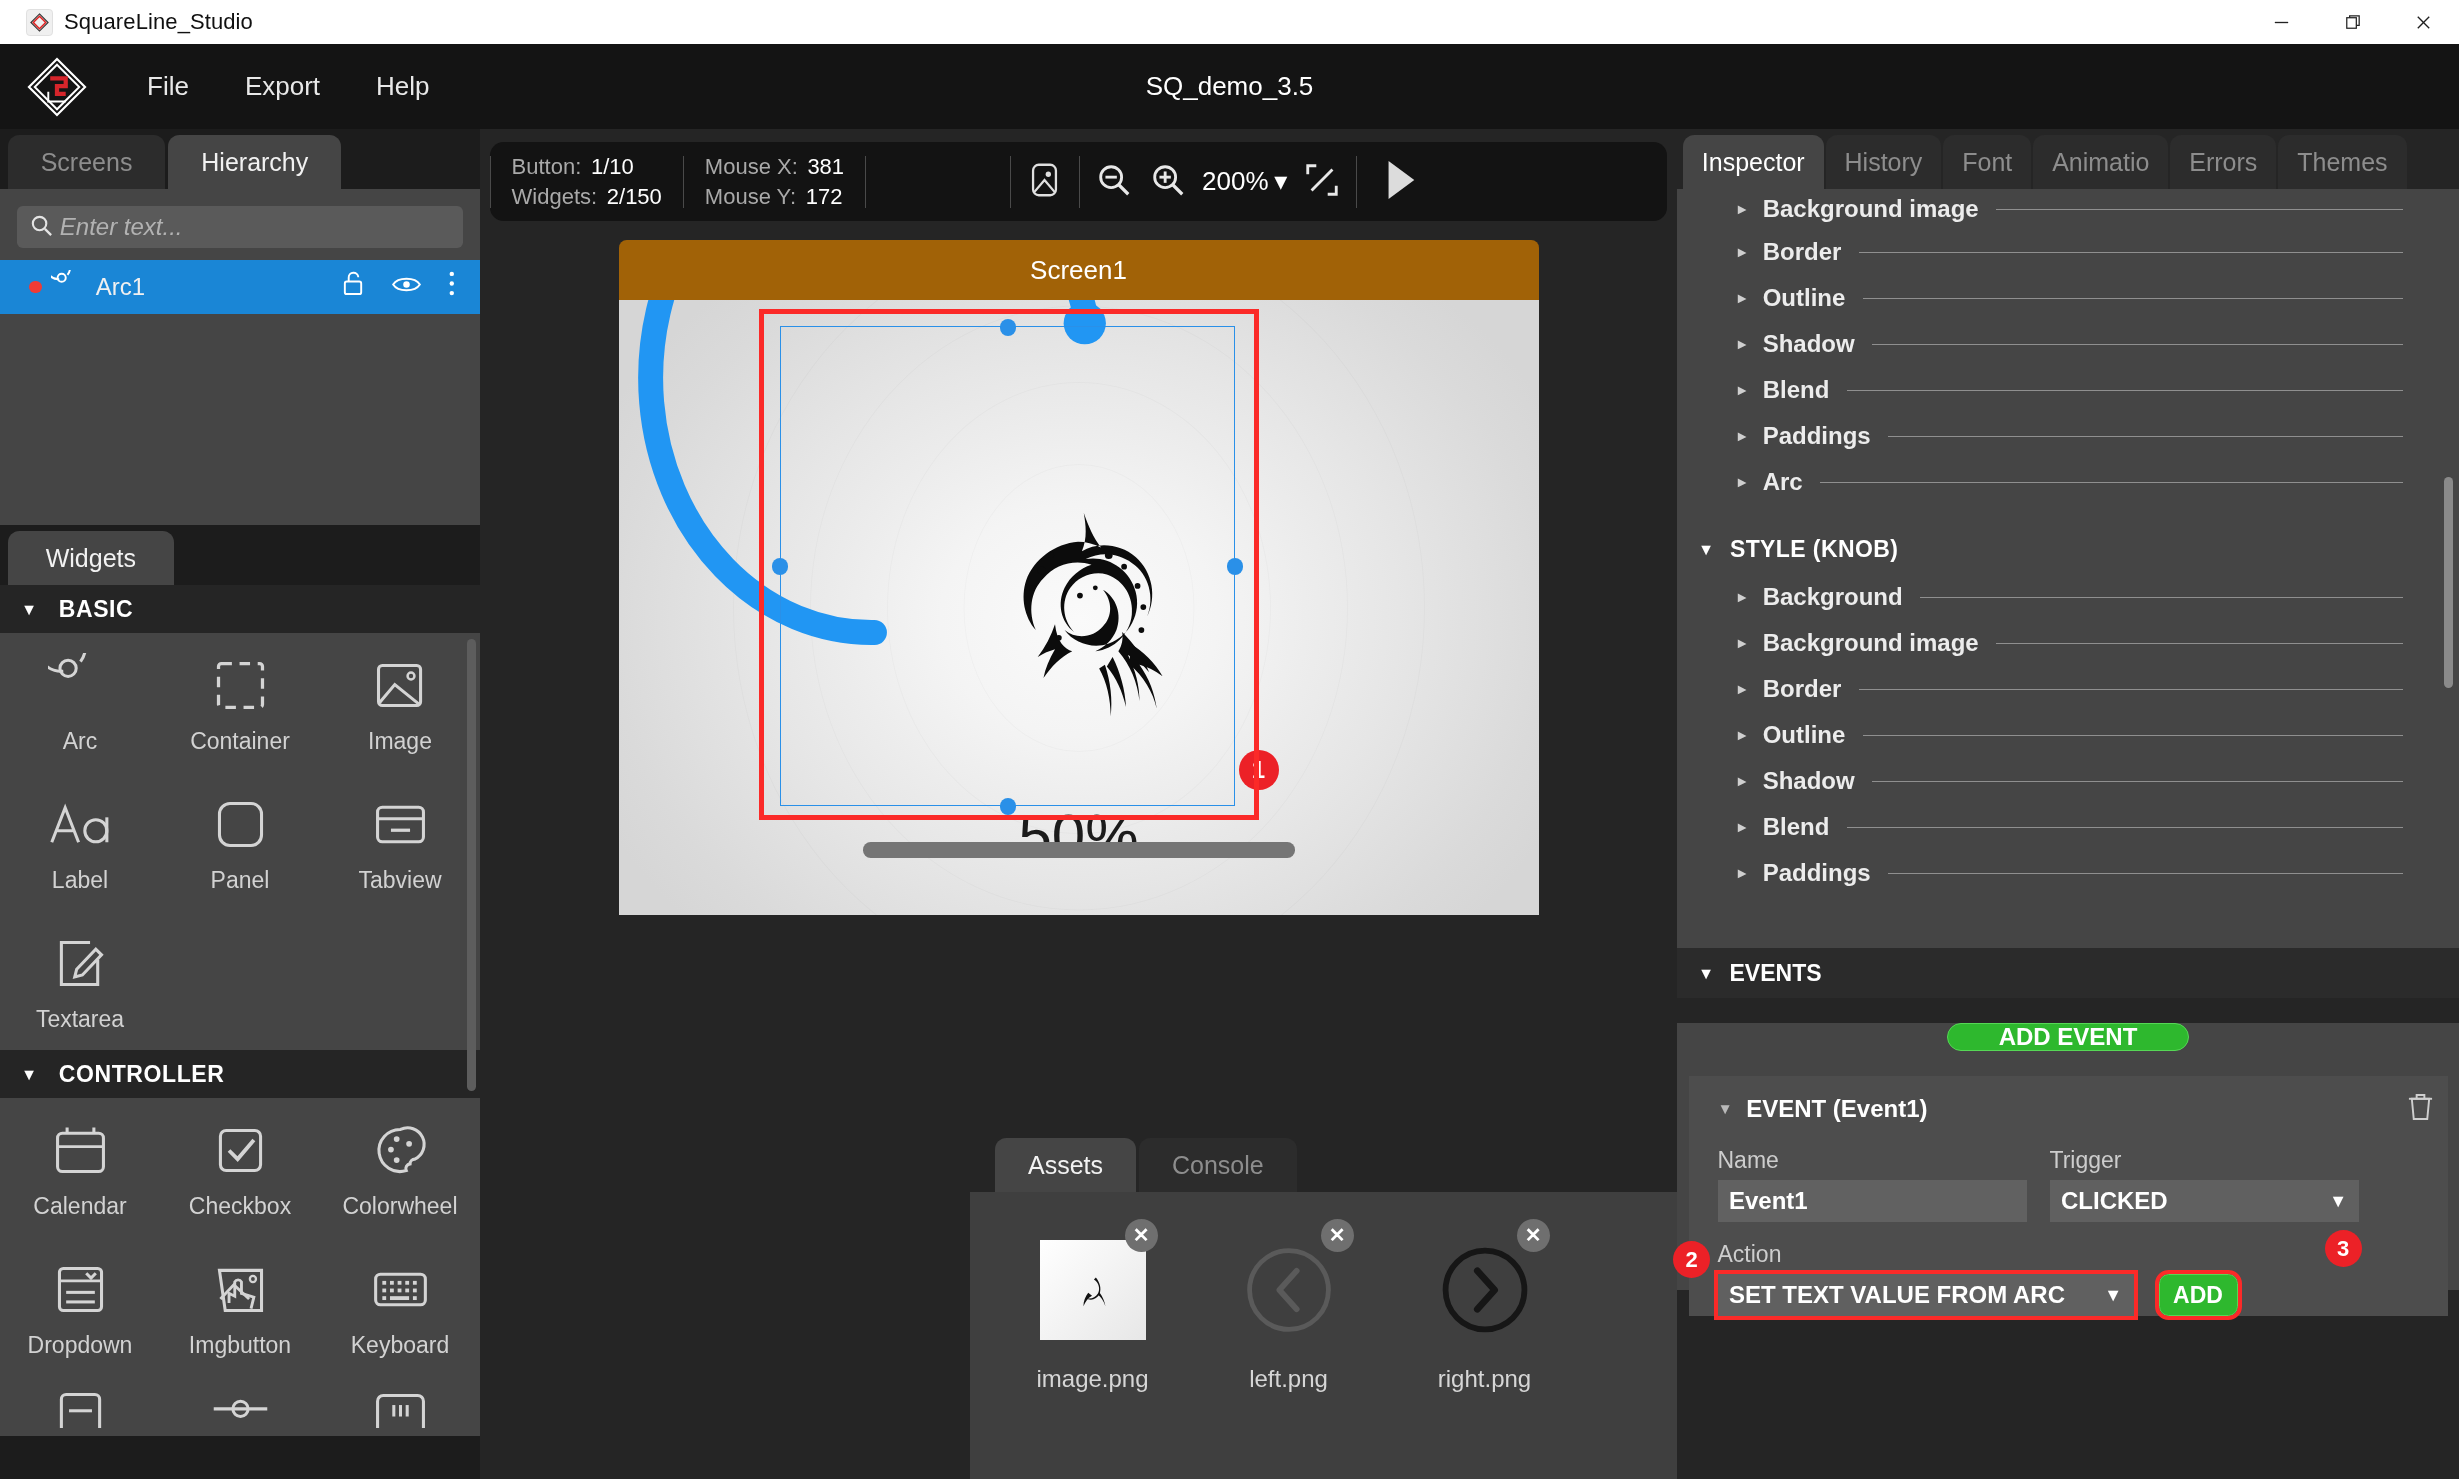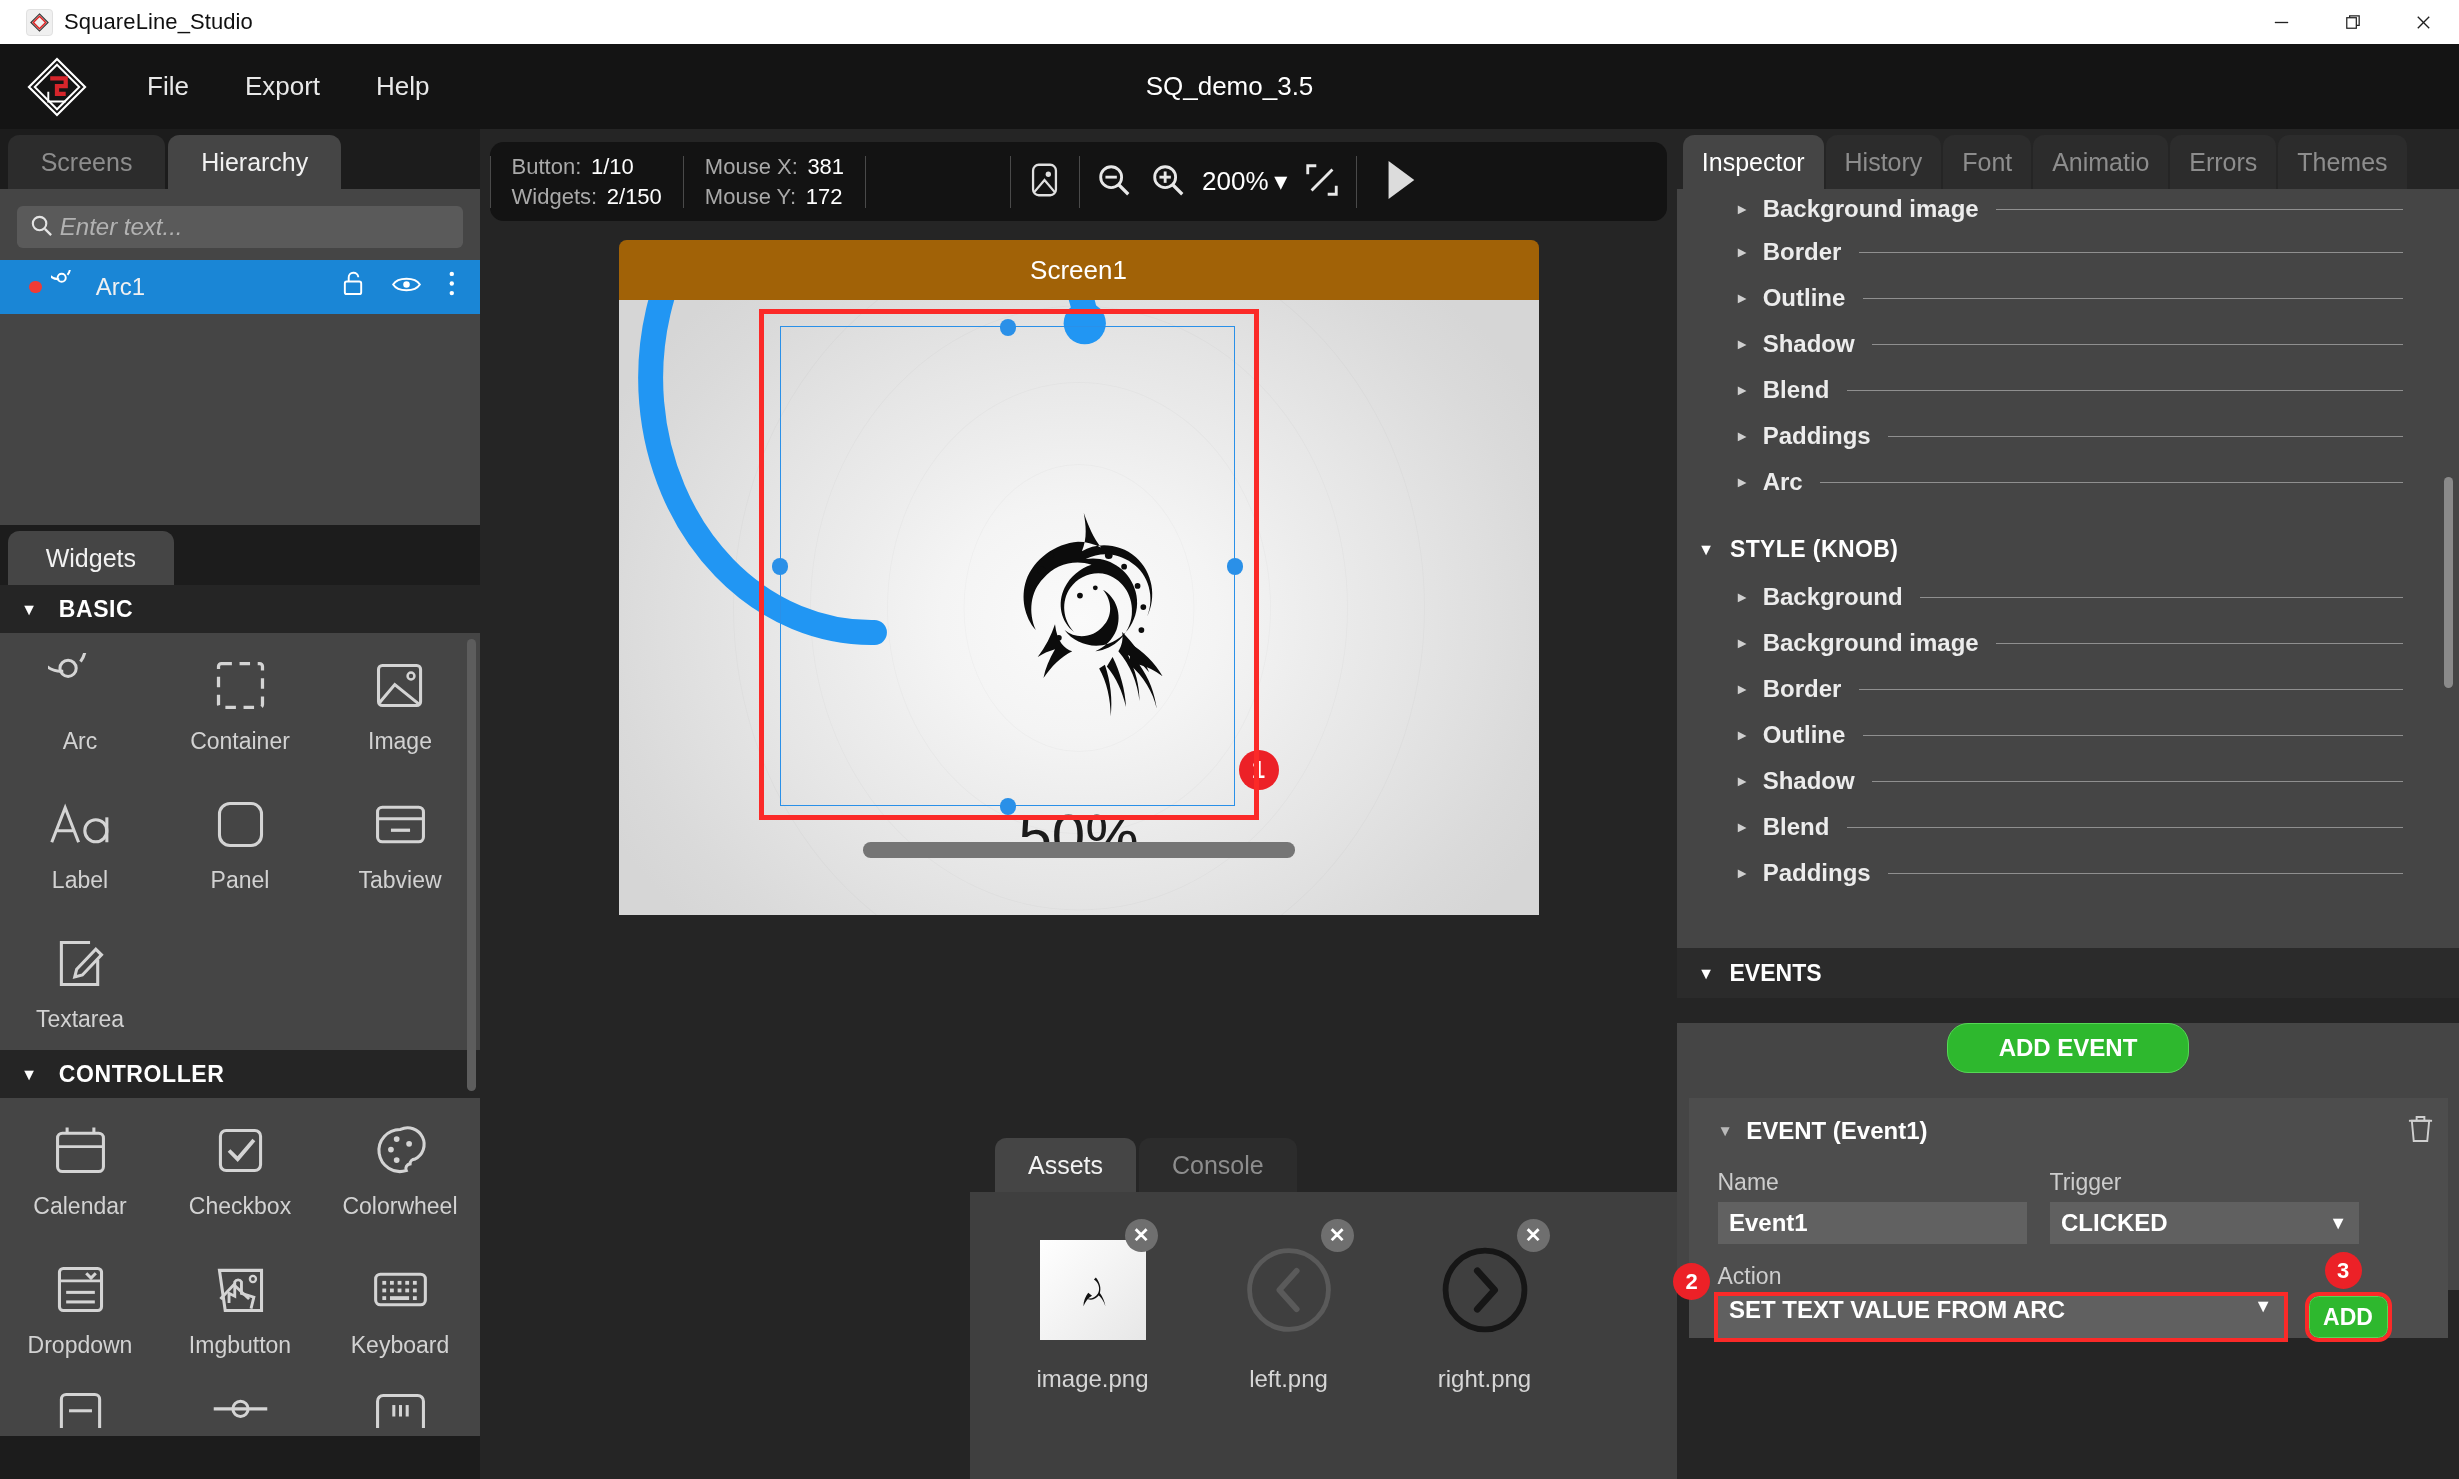--- a/index.html
+++ b/index.html
@@ -194,21 +194,21 @@
     position: absolute; right: 5.8px; width: 9.6px; background: #8a8a8a; border-radius: 4.8px;
   }
 
   .events-head {
     height: 50px; background: #2b2b2b; display: flex; align-items: center;
     padding-left: 21px; color: #fff; font-size: 23px; font-weight: bold;
   }
   .events-head .caret { margin-right: 15.4px; font-size: 16.3px; }
   .events-body { background: #454545; height: 267px; position: relative; }
   .add-event-btn {
-    margin: 25px auto 0 auto; width: 242px; height: 50px; border-radius: 21px;
+    margin: 25px auto 0 auto; width: 242px; height: 28px; border-radius: 21px;
     background: #2eb82e; border: 1px solid #56d756; color: #fff;
     font-size: 24px; font-weight: bold;
     display: flex; align-items: center; justify-content: center; cursor: default;
   }
   .event-card { margin: 25px 11.5px 0 11.5px; background: #4d4d4d; position: relative; padding: 11.5px 0 0 0; }
   .event-card-head { height: 42px; display: flex; align-items: center; padding: 0 13.4px 0 29px; }
   .event-card-head .caret { color: #b9b9b9; font-size: 15.4px; margin-right: 13.4px; }
   .event-card-head .etitle { color: #fff; font-size: 24px; font-weight: bold; }
   .trash { margin-left: auto; }
   .event-fields { display: flex; padding: 17.3px 0 0 29px; gap: 23px; }
@@ -220,22 +220,22 @@
   }
   .field .fselect {
     height: 42px; background: #606060; color: #fff; font-size: 24px; font-weight: bold;
     display: flex; align-items: center; padding: 0 11.5px; cursor: default;
   }
   .fselect .arrow { margin-left: auto; font-size: 18px; }
   .action-area { position: relative; padding: 19px 0 0 29px; }
   .action-label { font-size: 23px; color: #cdcdcd; margin-bottom: 5.8px; }
   .action-row { display: flex; align-items: center; }
   .action-select {
-    height: 42px; width: 566px; background: #606060; color: #fff;
-    font-size: 24px; font-weight: bold; display: flex; align-items: flex-start; padding: 0 11.5px;
+    height: 42px; width: 416px; background: #606060; color: #fff;
+    font-size: 24px; font-weight: bold; display: flex; align-items: center; padding: 0 11.5px;
   }
   .action-select .arrow { margin-left: auto; font-size: 18px; }
   .add-btn {
     margin-left: 25px; width: 79px; height: 42px; border-radius: 9.6px;
     background: #2eb82e; border: 1px solid #56d756; color: #fff;
     font-size: 23px; font-weight: bold;
     display: flex; align-items: center; justify-content: center; cursor: default;
   }
   .outline-red { outline: 4.8px solid #fb2a28; }
   .step-badge {

